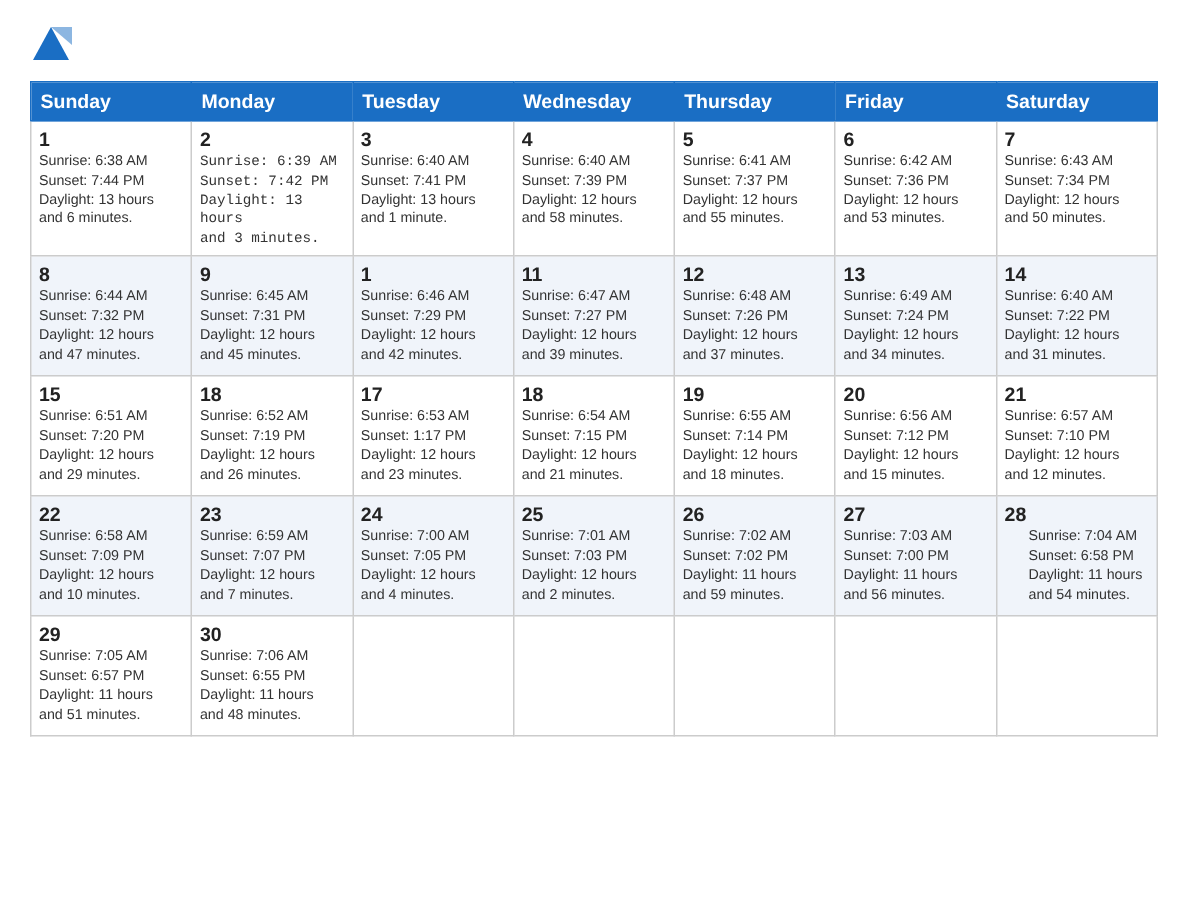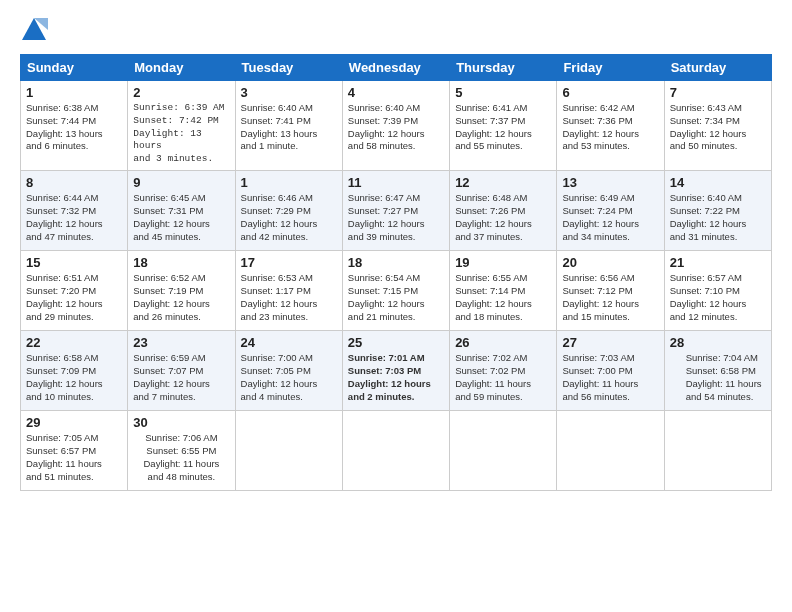--- a/index.html
+++ b/index.html
@@ -306,21 +306,21 @@
           </td>
           <td>
             <span class="day-num">24</span>
             <div class="day-info" style="white-space: pre-line;">Sunrise: 7:00 AM
 Sunset: 7:05 PM
 Daylight: 12 hours
 and 4 minutes.</div>
           </td>
           <td>
             <span class="day-num">25</span>
-            <div class="day-info" style="white-space: pre-line; font-weight: bold;">Sunrise: 7:01 AM
+            <div class="day-info" style="white-space: pre-line;">Sunrise: 7:01 AM
 Sunset: 7:03 PM
 Daylight: 12 hours
 and 2 minutes.</div>
           </td>
           <td>
             <span class="day-num">26</span>
             <div class="day-info" style="white-space: pre-line;">Sunrise: 7:02 AM
 Sunset: 7:02 PM
 Daylight: 11 hours
 and 59 minutes.</div>
@@ -343,21 +343,21 @@
         <tr>
           <td>
             <span class="day-num">29</span>
             <div class="day-info" style="white-space: pre-line;">Sunrise: 7:05 AM
 Sunset: 6:57 PM
 Daylight: 11 hours
 and 51 minutes.</div>
           </td>
           <td>
             <span class="day-num">30</span>
-            <div class="day-info" style="white-space: pre-line; text-align: center;">Sunrise: 7:06 AM
+            <div class="day-info" style="white-space: pre-line;">Sunrise: 7:06 AM
 Sunset: 6:55 PM
 Daylight: 11 hours
 and 48 minutes.</div>
           </td>
           <td class="empty"></td>
           <td class="empty"></td>
           <td class="empty"></td>
           <td class="empty"></td>
           <td class="empty"></td>
         </tr>

